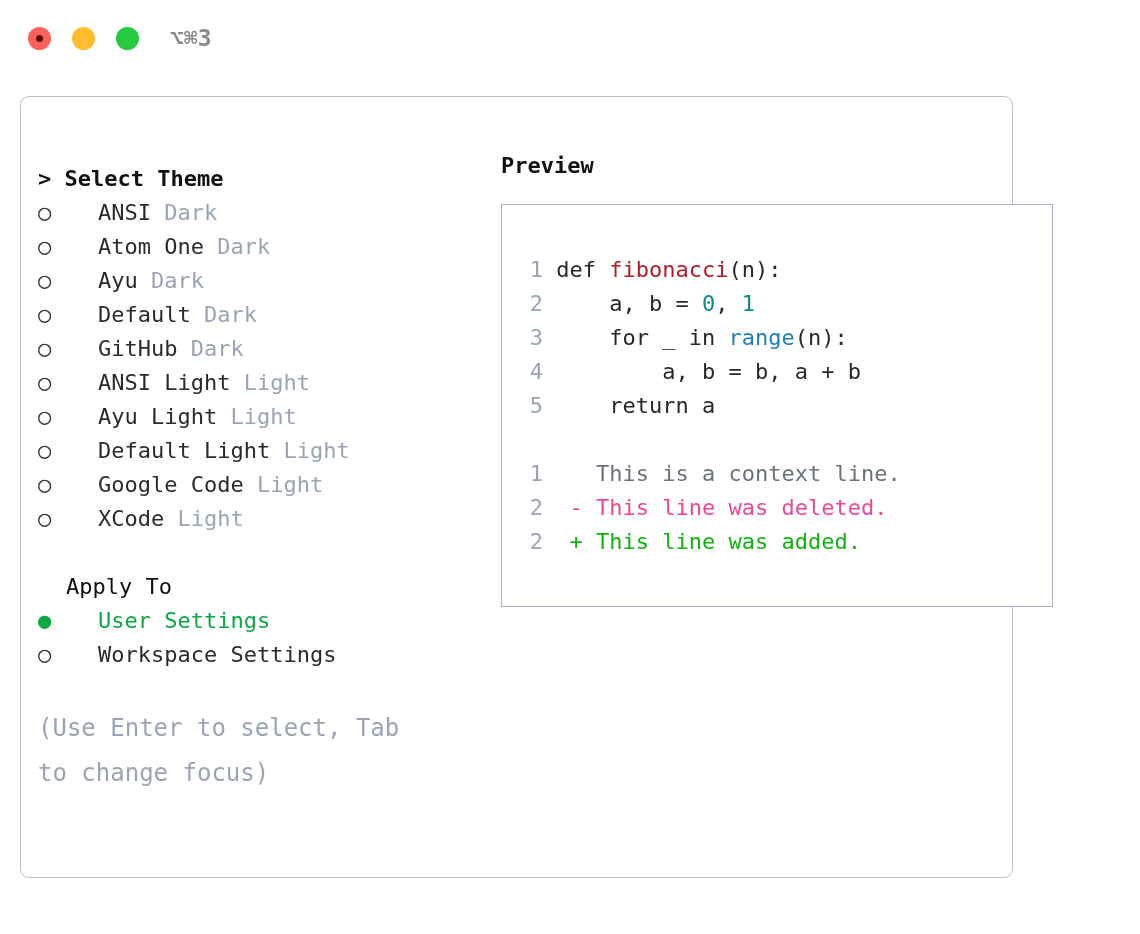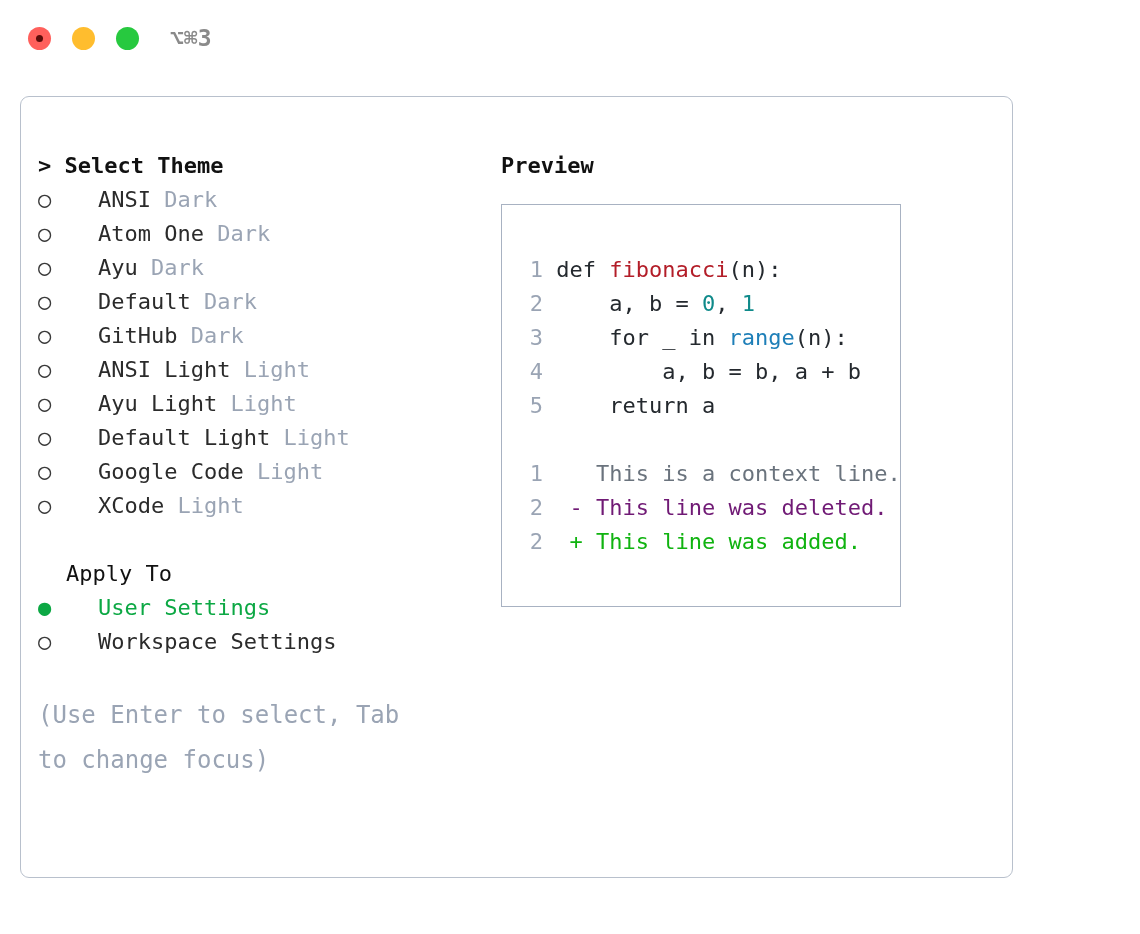--- a/index.html
+++ b/index.html
@@ -94,20 +94,21 @@
     top: 52px;
     width: 490px;
   }
 
   .hdr {
     font-size: 22px;
     font-weight: bold;
     color: #111111;
     line-height: 34px;
     white-space: pre;
+    margin-top: 13px;
   }
   .hdr .caret { color: #111111; }
 
   .opt {
     font-size: 22px;
     line-height: 34px;
     color: #2b2b2b;
     white-space: pre;
   }
   .opt .marker {
@@ -142,21 +143,21 @@
 
   
   #preview-title {
     font-size: 22px;
     font-weight: bold;
     color: #111111;
     line-height: 34px;
   }
   #preview-box {
     margin-top: 21px;
-    width: 400px;
+    width: 552px;
     height: 403px;
     border: 1.5px solid #a8b2c2;
     box-sizing: border-box;
     background: #ffffff;
     padding: 48px 0 0 19px;
   }
   .cline {
     font-size: 22px;
     line-height: 34px;
     white-space: pre;
@@ -169,21 +170,21 @@
     color: #9aa4b4;
   }
   .blank-line { height: 34px; }
 
   .tok-fn   { color: #b31d28; }
   .tok-num  { color: #0f8a8a; }
   .tok-call { color: #1e7fb8; }
   .tok-plain{ color: #24292e; }
 
   .d-ctx { color: #6a737d; }
-  .d-del { color: #701a75; }
+  .d-del { color: #ec4899; }
   .d-add { color: #10b310; }
 </style>
 </head>
 <body>
 
 <div id="window">
 
   <div id="titlebar">
     <div class="lights">
       <div class="light red"></div>

